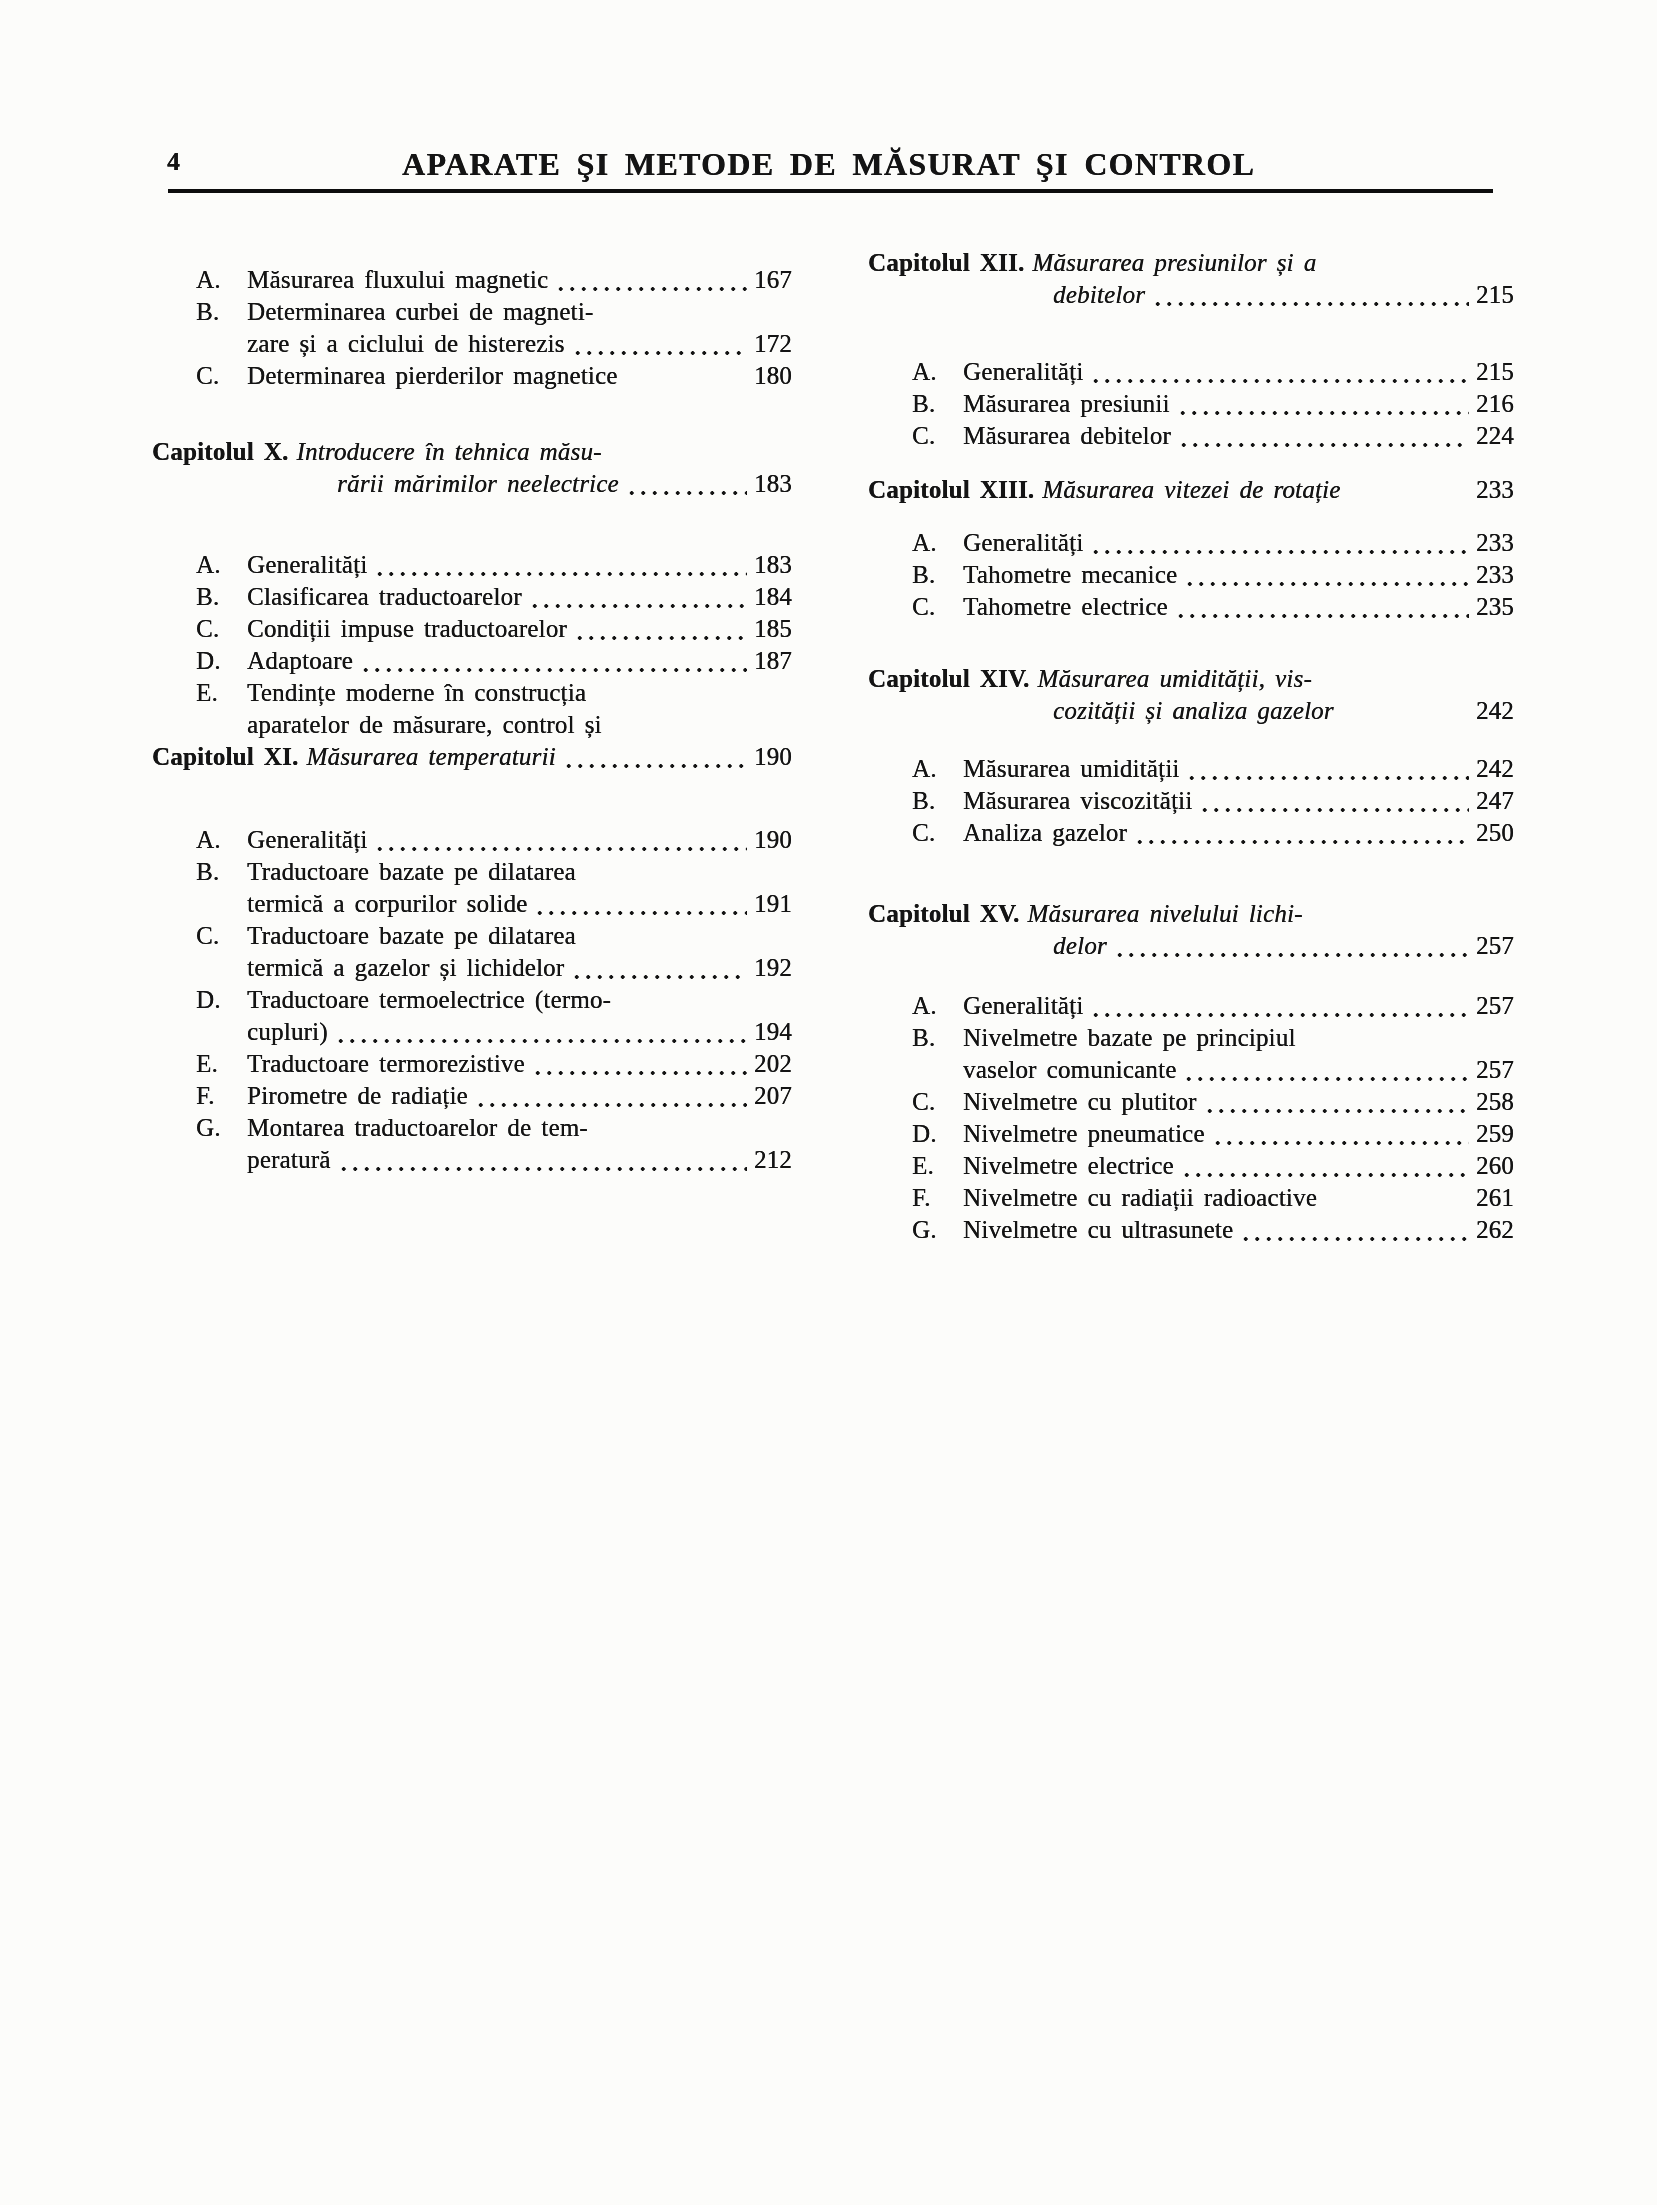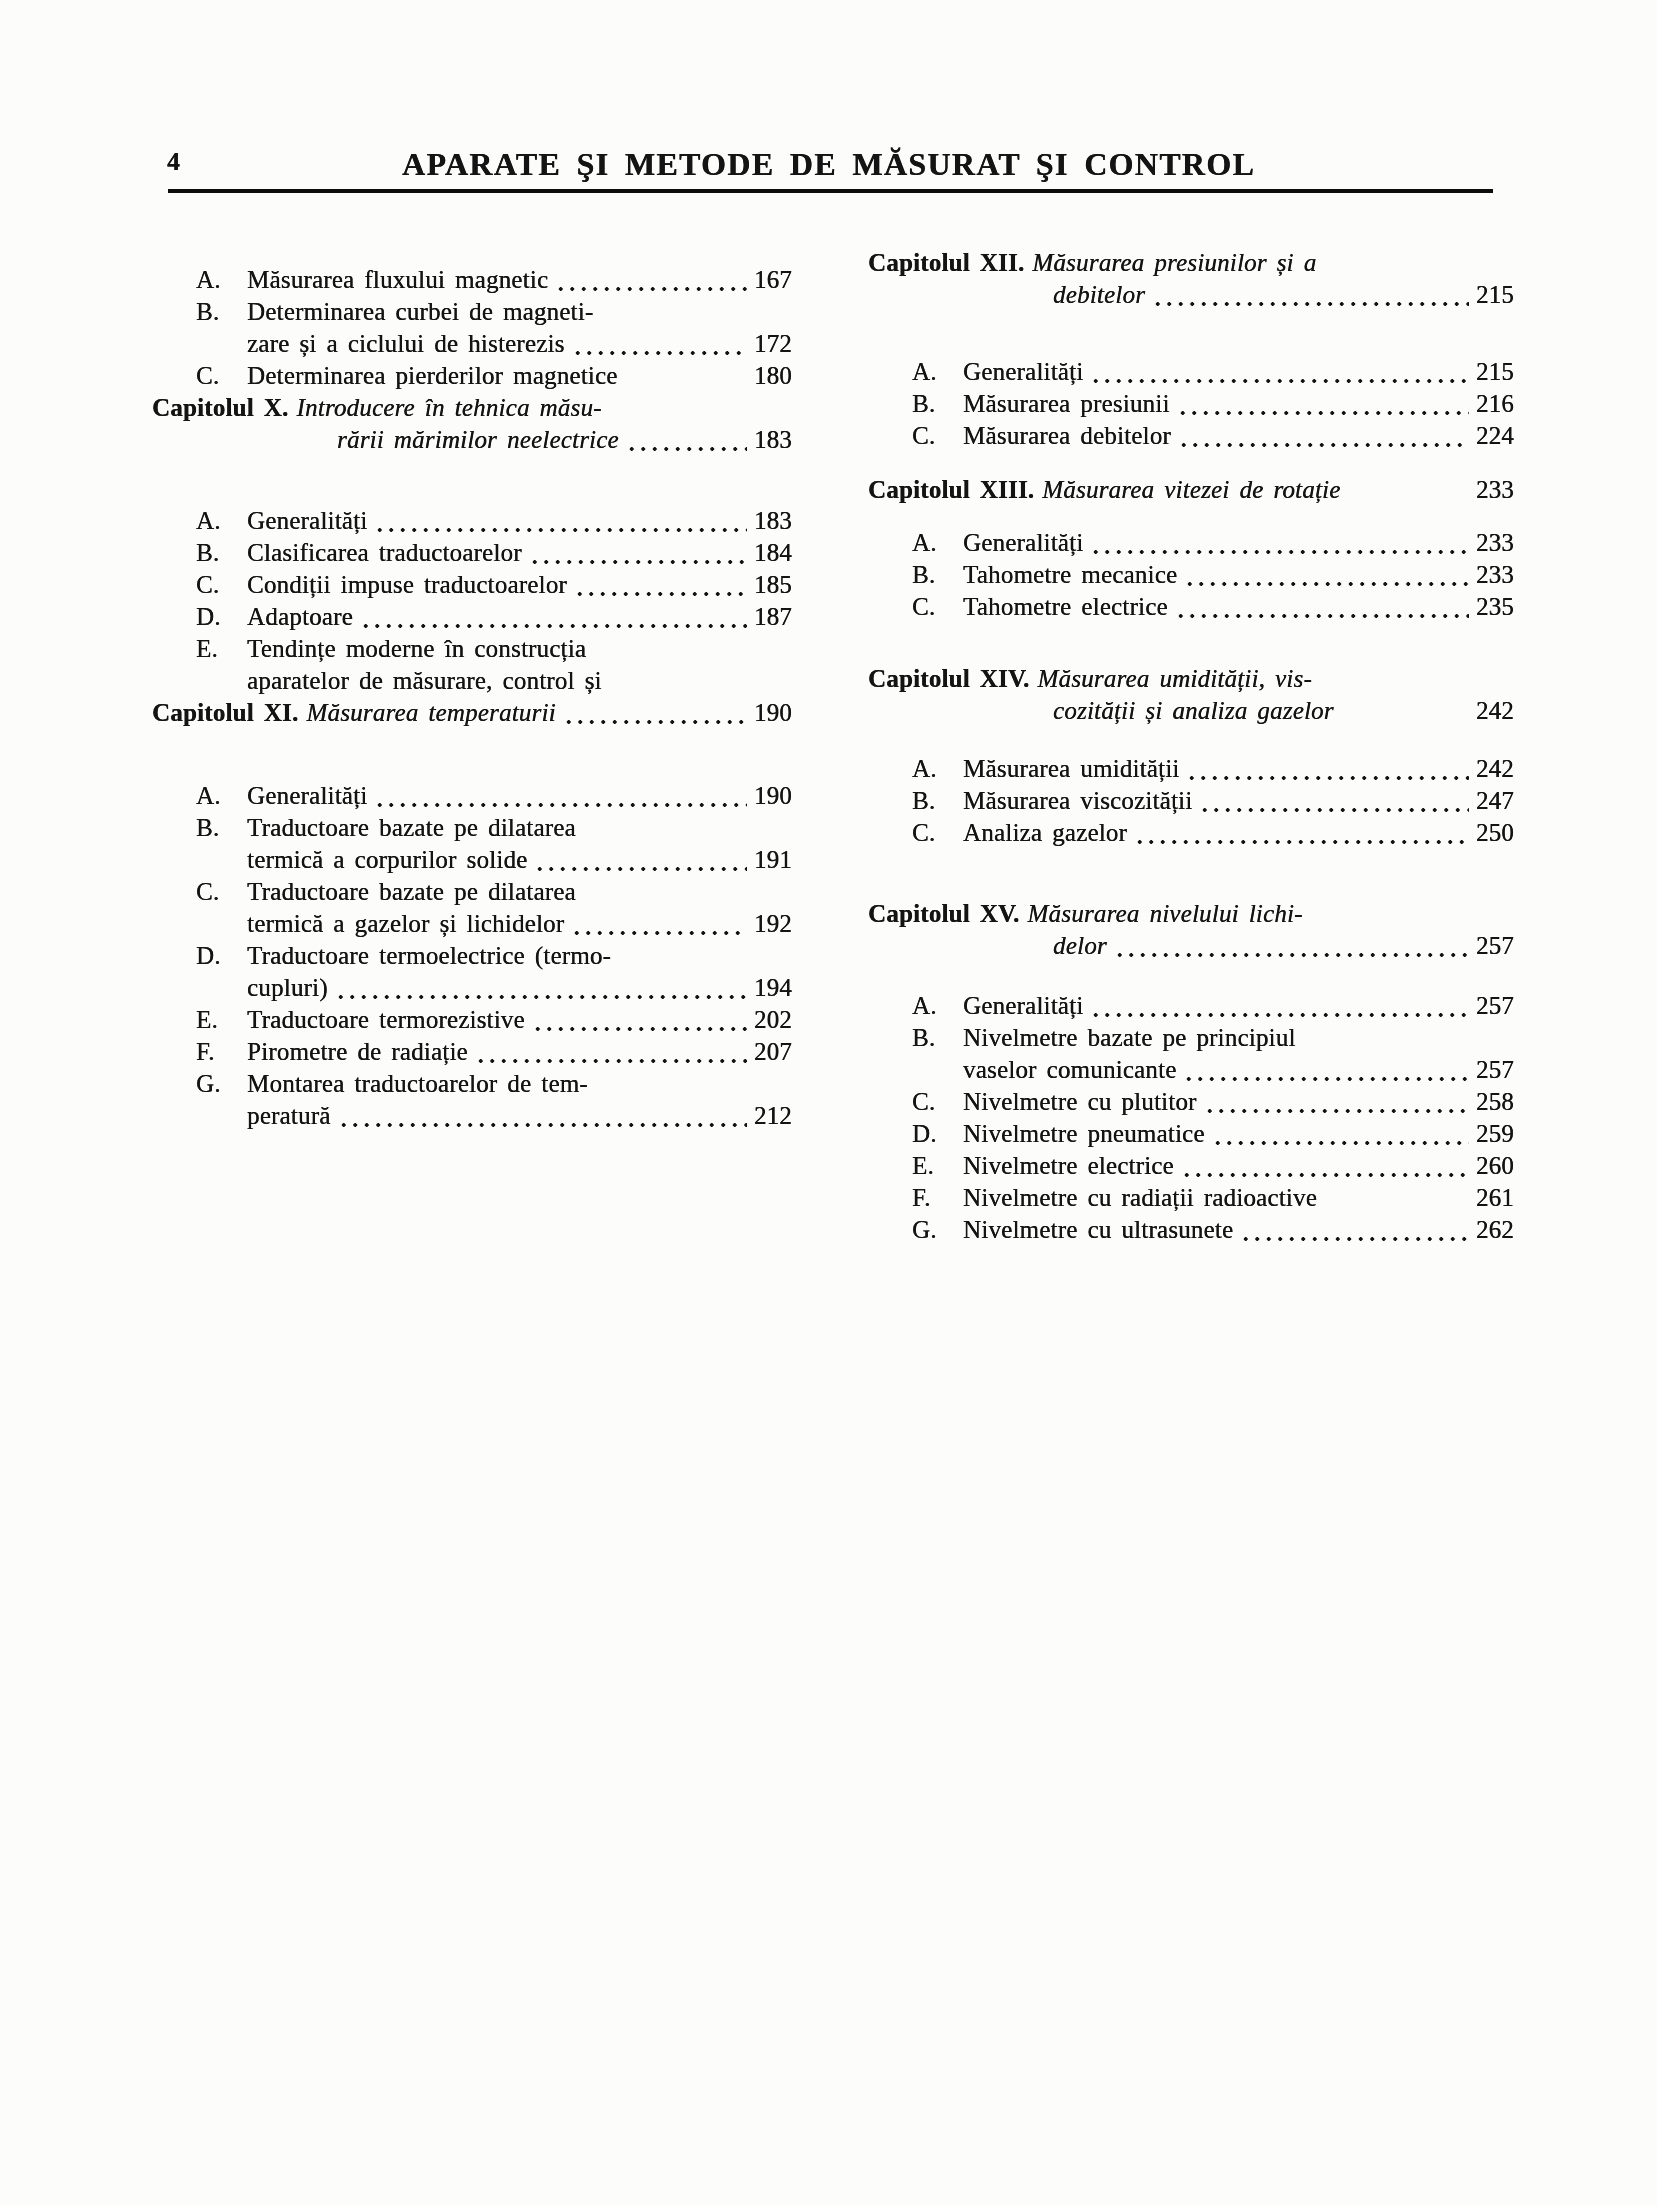--- a/index.html
+++ b/index.html
@@ -30,21 +30,21 @@
   }
   #header-rule{
     position:absolute;left:168px;top:189px;
     width:1325px;height:4.4px;background:#0d0d0d;
   }
   
   .col{position:absolute;}
   #col-left {left:152px; top:264px; width:640px;}
   #col-right{left:868px;top:247px; width:646px;}
 
-  #col-left  > .block:nth-child(2){}
+  #col-left  > .block:nth-child(2){margin-top:44px;}
   #col-left  > .block:nth-child(3){margin-top:49px;}
   #col-left  > .block:nth-child(4){}
   #col-left  > .block:nth-child(5){margin-top:51px;}
 
   #col-right > .block:nth-child(2){margin-top:45px;}
   #col-right > .block:nth-child(3){margin-top:22px;}
   #col-right > .block:nth-child(4){margin-top:21px;}
   #col-right > .block:nth-child(5){margin-top:40px;}
   #col-right > .block:nth-child(6){margin-top:26px;}
   #col-right > .block:nth-child(7){margin-top:49px;}

